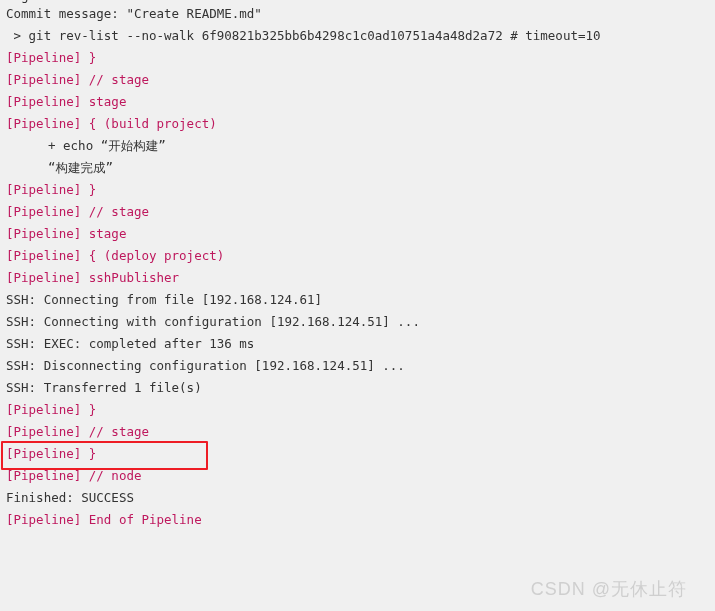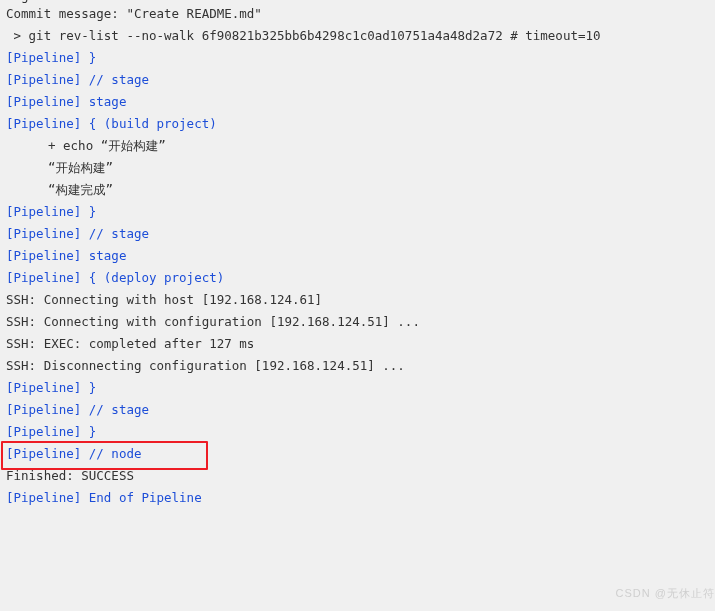--- a/index.html
+++ b/index.html
@@ -40,74 +40,75 @@
     box-sizing: border-box;
   }
   .line {
     height: 22px;
     line-height: 22px;
     white-space: pre;
     color: #333333;
     letter-spacing: 0px;
   }
   .line.dim {
-    color: #1d4ed8;
+    color: #be185d;
   }
   .line.cjk {
     font-family: "DejaVu Sans Mono", "Liberation Mono", "DejaVu Sans", monospace;
     margin-left: 42px;
   }
   .highlight-box {
     position: absolute;
     left: 1px;
     top: 441px;
     width: 207px;
     height: 29px;
     border: 2px solid #ee1c25;
     box-sizing: border-box;
     pointer-events: none;
     border-radius: 1px;
   }
   .watermark {
     position: absolute;
-    right: 0;
+    right: 28px;
     bottom: 10px;
     color: #cfcfcf;
     font-family: "Liberation Sans", "DejaVu Sans", sans-serif;
-    font-size: 11px;
+    font-size: 18px;
     letter-spacing: 1px;
     white-space: pre;
     user-select: none;
   }
 </style>
 </head>
 <body>
 
 <div id="console-root">
 
   <div class="clip-top">  g</div>
 
   <div class="log">
       <div class="line">Commit message: "Create README.md"</div>
       <div class="line"> &gt; git rev-list --no-walk 6f90821b325bb6b4298c1c0ad10751a4a48d2a72 # timeout=10</div>
       <div class="line dim">[Pipeline] }</div>
       <div class="line dim">[Pipeline] // stage</div>
       <div class="line dim">[Pipeline] stage</div>
       <div class="line dim">[Pipeline] { (build project)</div>
       <div class="line cjk">+ echo “开始构建”</div>
-      <div class="line cjk">“开始构建”</div>
       <div class="line cjk">“构建完成”</div>
       <div class="line dim">[Pipeline] }</div>
       <div class="line dim">[Pipeline] // stage</div>
       <div class="line dim">[Pipeline] stage</div>
       <div class="line dim">[Pipeline] { (deploy project)</div>
-      <div class="line">SSH: Connecting with host [192.168.124.61]</div>
+      <div class="line dim">[Pipeline] sshPublisher</div>
+      <div class="line">SSH: Connecting from file [192.168.124.61]</div>
       <div class="line">SSH: Connecting with configuration [192.168.124.51] ...</div>
-      <div class="line">SSH: EXEC: completed after 127 ms</div>
+      <div class="line">SSH: EXEC: completed after 136 ms</div>
       <div class="line">SSH: Disconnecting configuration [192.168.124.51] ...</div>
+      <div class="line">SSH: Transferred 1 file(s)</div>
       <div class="line dim">[Pipeline] }</div>
       <div class="line dim">[Pipeline] // stage</div>
       <div class="line dim">[Pipeline] }</div>
       <div class="line dim">[Pipeline] // node</div>
       <div class="line">Finished: SUCCESS</div>
       <div class="line dim">[Pipeline] End of Pipeline</div>
     </div>
 
   <div class="highlight-box"></div>
 

